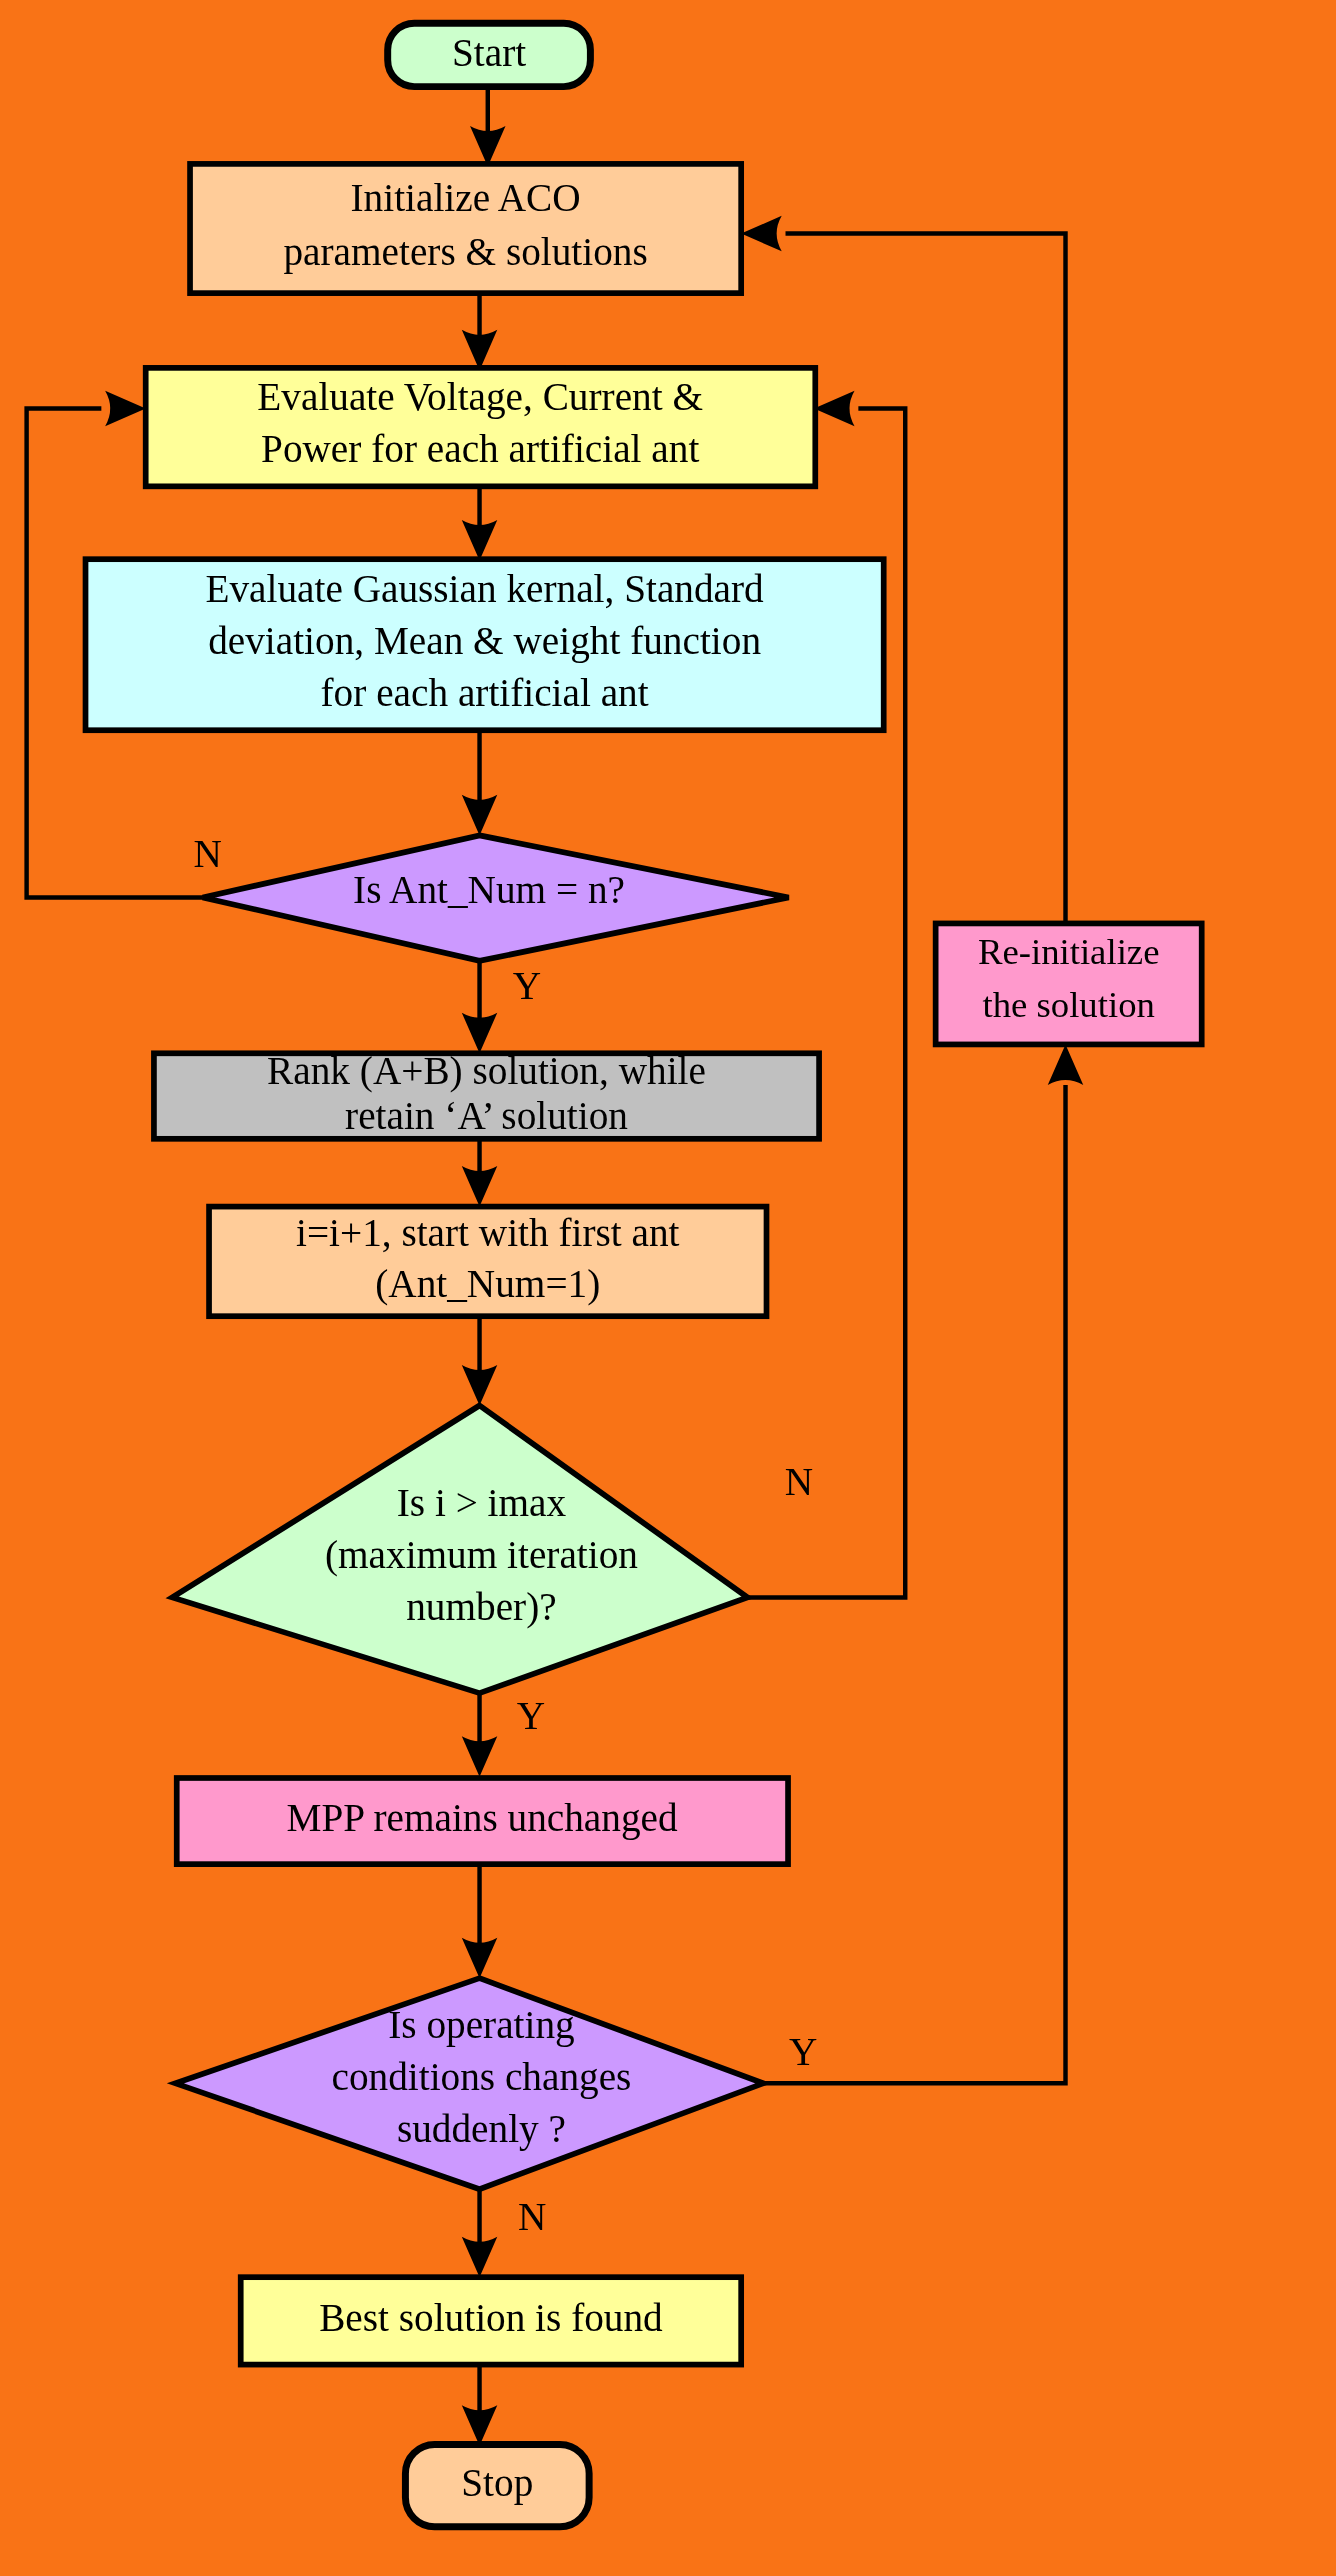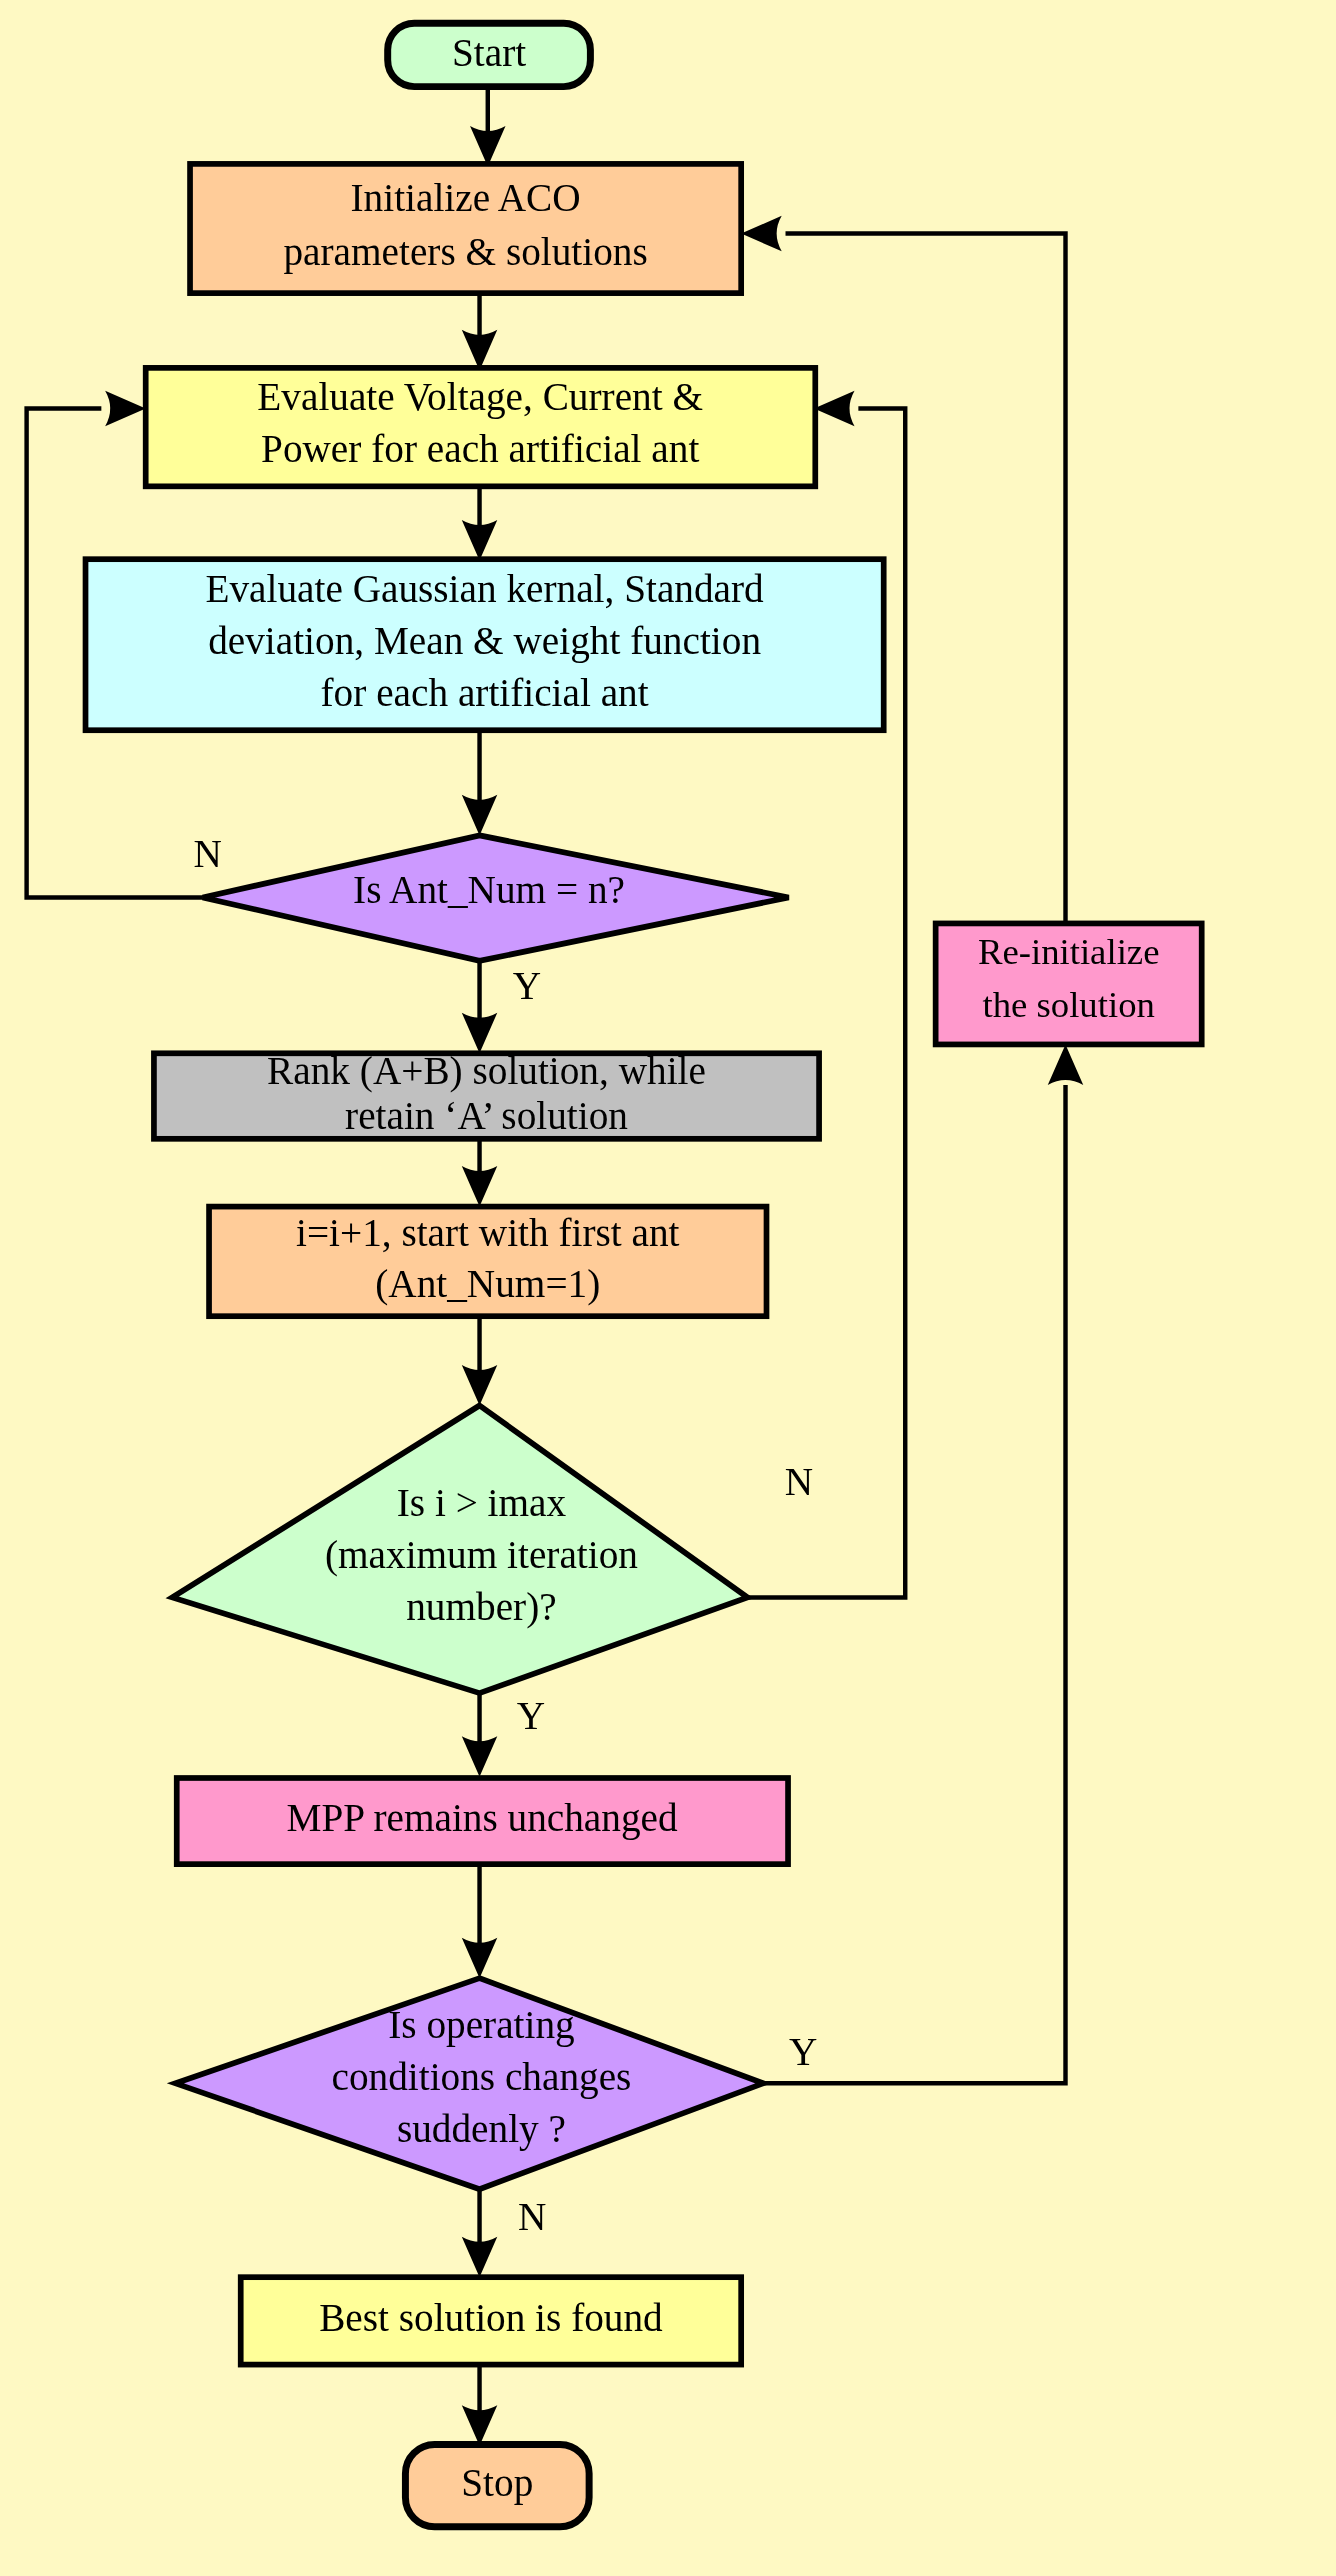--- a/index.html
+++ b/index.html
@@ -10,21 +10,21 @@
   body {
     width: 1336px;
     height: 2576px;
     overflow: hidden;
     font-family: "Liberation Serif", "DejaVu Serif", serif;
   }
   #flow-root {
     position: relative;
     width: 1336px;
     height: 2576px;
-    background: #fef9c3;
+    background: #f97316;
   }
   svg#flow-svg {
     position: absolute;
     top: 0;
     left: 0;
     width: 1336px;
     height: 2576px;
     display: block;
   }
   .node-shape {

